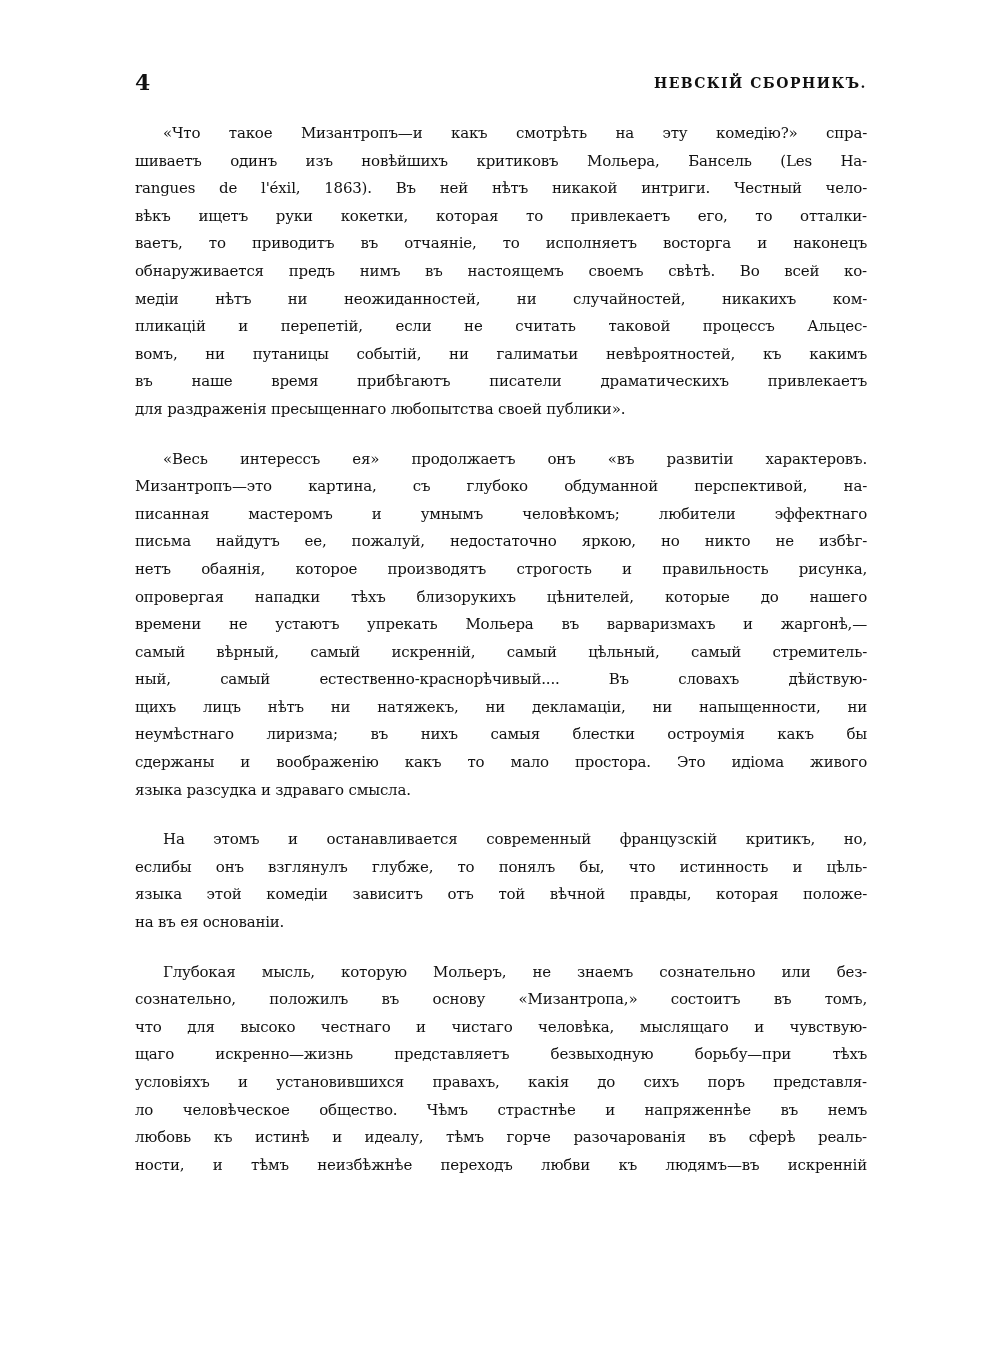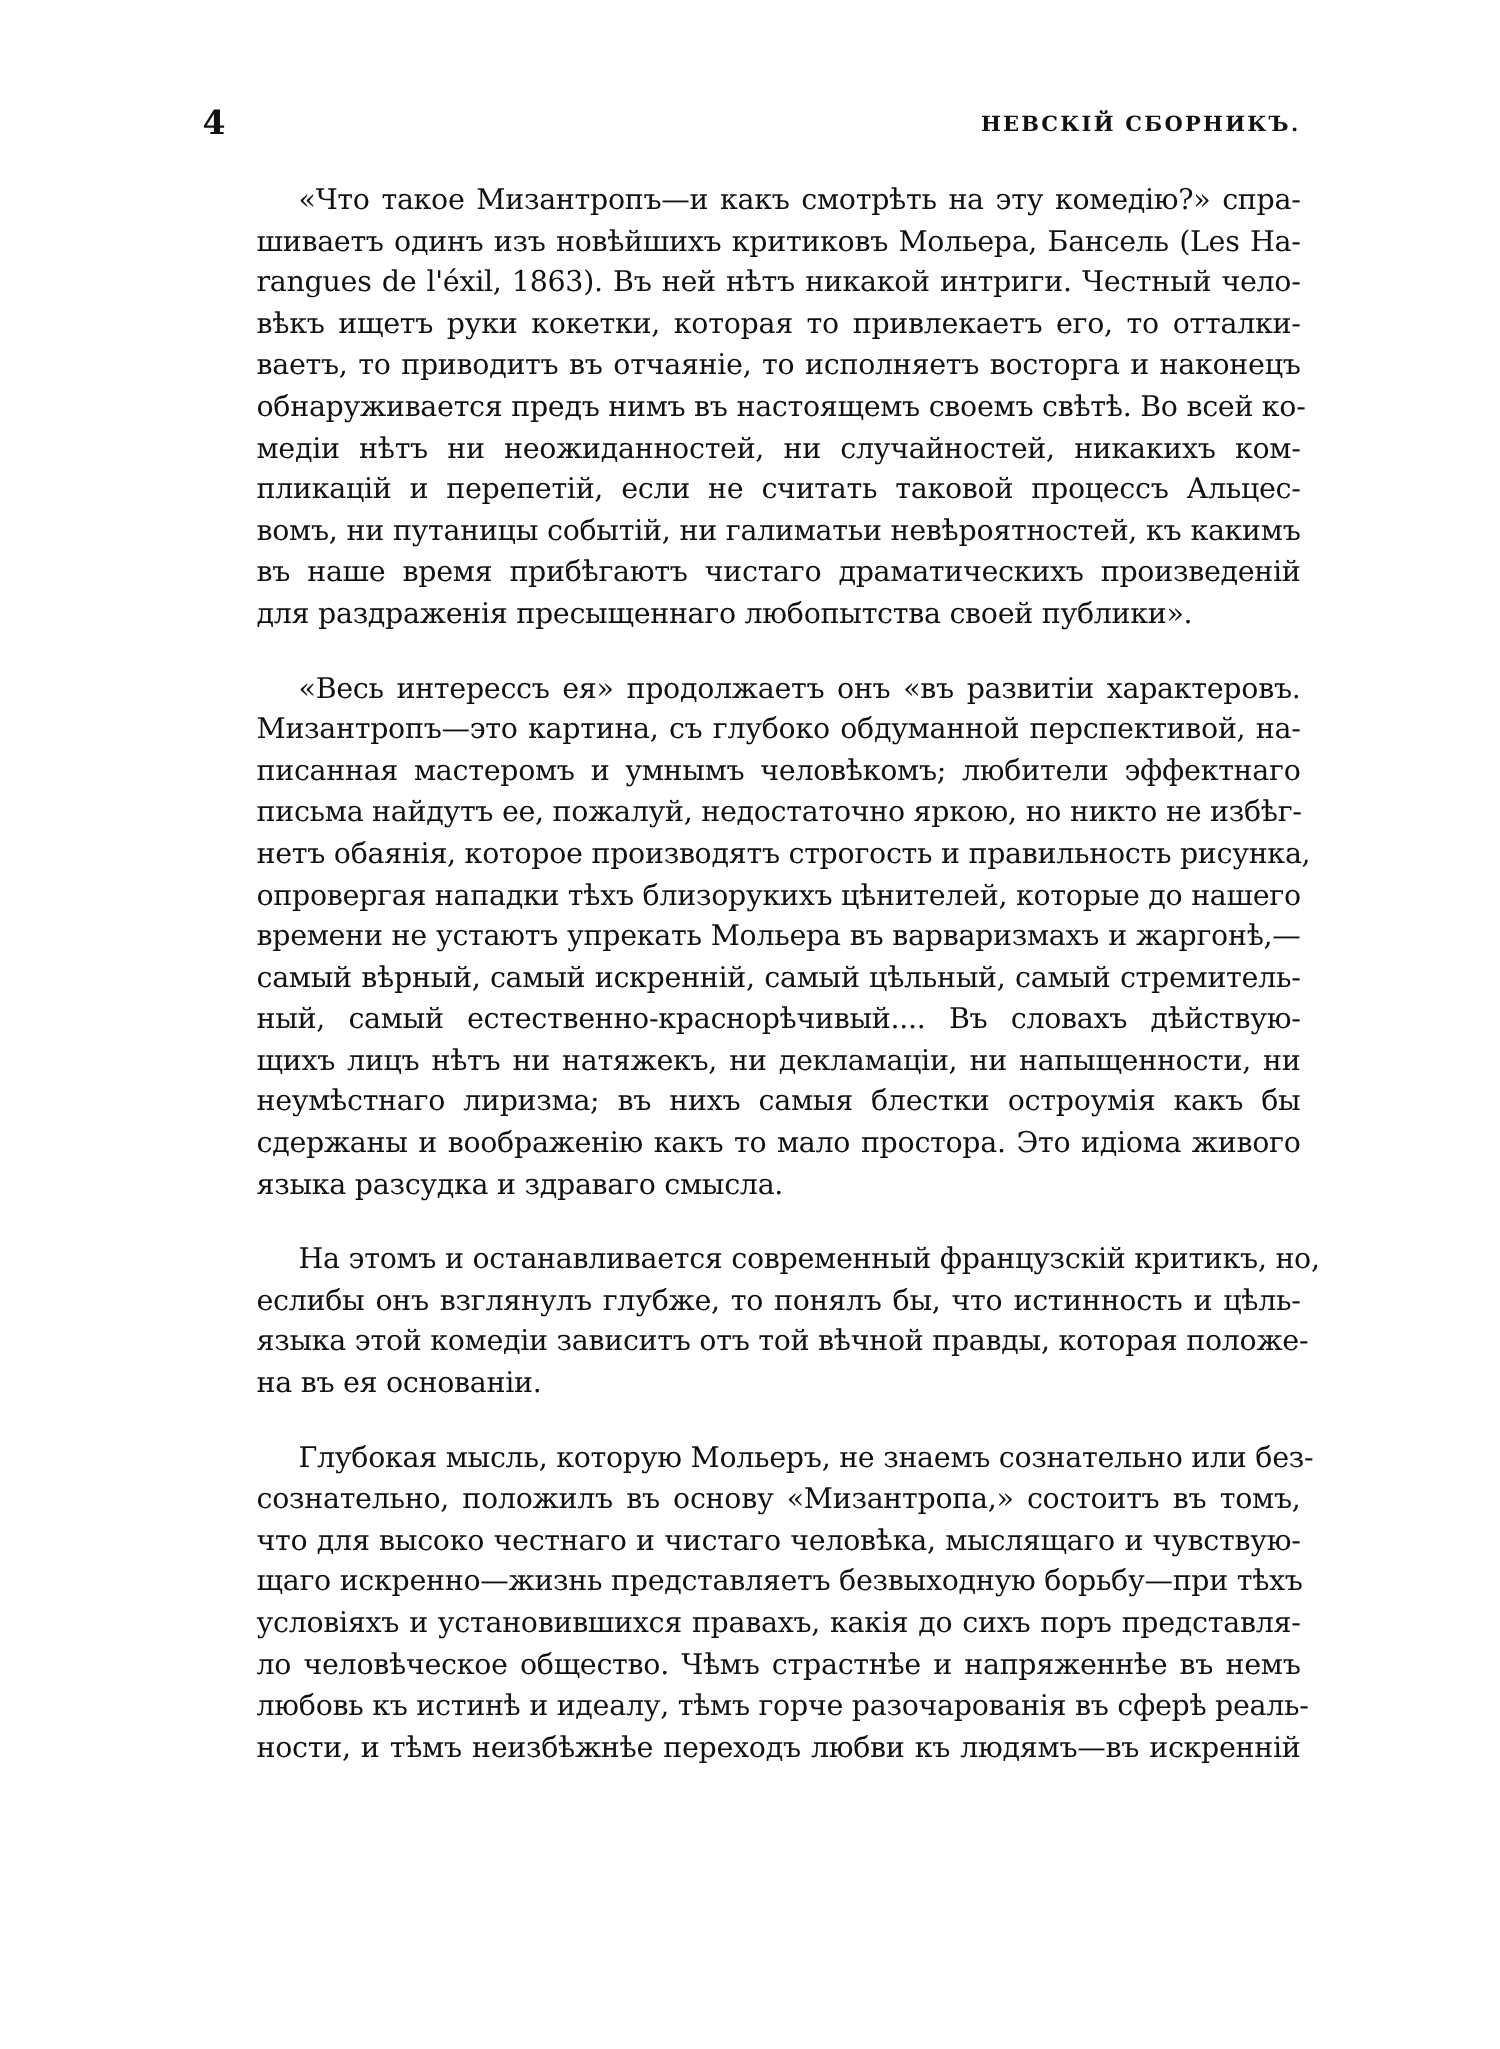--- a/index.html
+++ b/index.html
@@ -4,22 +4,22 @@
 <style>
   html, body { margin: 0; padding: 0; background: #ffffff; }
   body { width: 1000px; height: 1366px; position: relative; overflow: hidden;
          font-family: "DejaVu Serif", "Liberation Serif", serif; color: #111; }
   .page { position: absolute; left: 0; top: 0; width: 1000px; height: 1366px; background: #fff; }
   .header { position: absolute; top: 68px; left: 135px; width: 732px; height: 28px; }
   .page-num { position: absolute; left: 0; top: 0; font-size: 22px; font-weight: bold; line-height: 28px; }
   .running-title { position: absolute; left: 0; right: 0; top: 2px; text-align: right;
                    font-size: 14px; font-weight: bold; letter-spacing: 1.5px; line-height: 26px; }
   .body { position: absolute; left: 135px; top: 120px; width: 732px; }
-  .line { height: 27.6px; line-height: 27.6px; font-size: 19px; white-space: nowrap;
-          text-align: justify; text-align-last: justify; letter-spacing: -0.2px; margin-left: 36px; }
+  .line { height: 27.6px; line-height: 27.6px; font-size: 15px; white-space: nowrap;
+          text-align: justify; text-align-last: justify; letter-spacing: -0.2px; }
   .line.last { text-align-last: left; }
   .line.indent { padding-left: 28px; }
   .para-gap { height: 22px; }
 </style>
 </head>
 <body>
 
 <div class="page">
   <div class="header">
     <span class="page-num">4</span>
@@ -30,21 +30,21 @@
     <div>
       <div class="line indent">«Что такое Мизантропъ—и какъ смотрѣть на эту комедію?» спра-</div>
       <div class="line">шиваетъ одинъ изъ новѣйшихъ критиковъ Мольера, Бансель (Les Ha-</div>
       <div class="line">rangues de l'éxil, 1863). Въ ней нѣтъ никакой интриги. Честный чело-</div>
       <div class="line">вѣкъ ищетъ руки кокетки, которая то привлекаетъ его, то отталки-</div>
       <div class="line">ваетъ, то приводитъ въ отчаяніе, то исполняетъ восторга и наконецъ</div>
       <div class="line">обнаруживается предъ нимъ въ настоящемъ своемъ свѣтѣ. Во всей ко-</div>
       <div class="line">медіи нѣтъ ни неожиданностей, ни случайностей, никакихъ ком-</div>
       <div class="line">пликацій и перепетій, если не считать таковой процессъ Альцес-</div>
       <div class="line">вомъ, ни путаницы событій, ни галиматьи невѣроятностей, къ какимъ</div>
-      <div class="line">въ наше время прибѣгаютъ чистаго драматическихъ произведеній</div>
+      <div class="line">въ наше время прибѣгаютъ писатели драматическихъ привлекаетъ</div>
       <div class="line last">для раздраженія пресыщеннаго любопытства своей публики».</div>
     </div>
     <div class="para-gap"></div>
     <div>
       <div class="line indent">«Весь интерессъ ея» продолжаетъ онъ «въ развитіи характеровъ.</div>
       <div class="line">Мизантропъ—это картина, съ глубоко обдуманной перспективой, на-</div>
       <div class="line">писанная мастеромъ и умнымъ человѣкомъ; любители эффектнаго</div>
       <div class="line">письма найдутъ ее, пожалуй, недостаточно яркою, но никто не избѣг-</div>
       <div class="line">нетъ обаянія, которое производятъ строгость и правильность рисунка,</div>
       <div class="line">опровергая нападки тѣхъ близорукихъ цѣнителей, которые до нашего</div>

